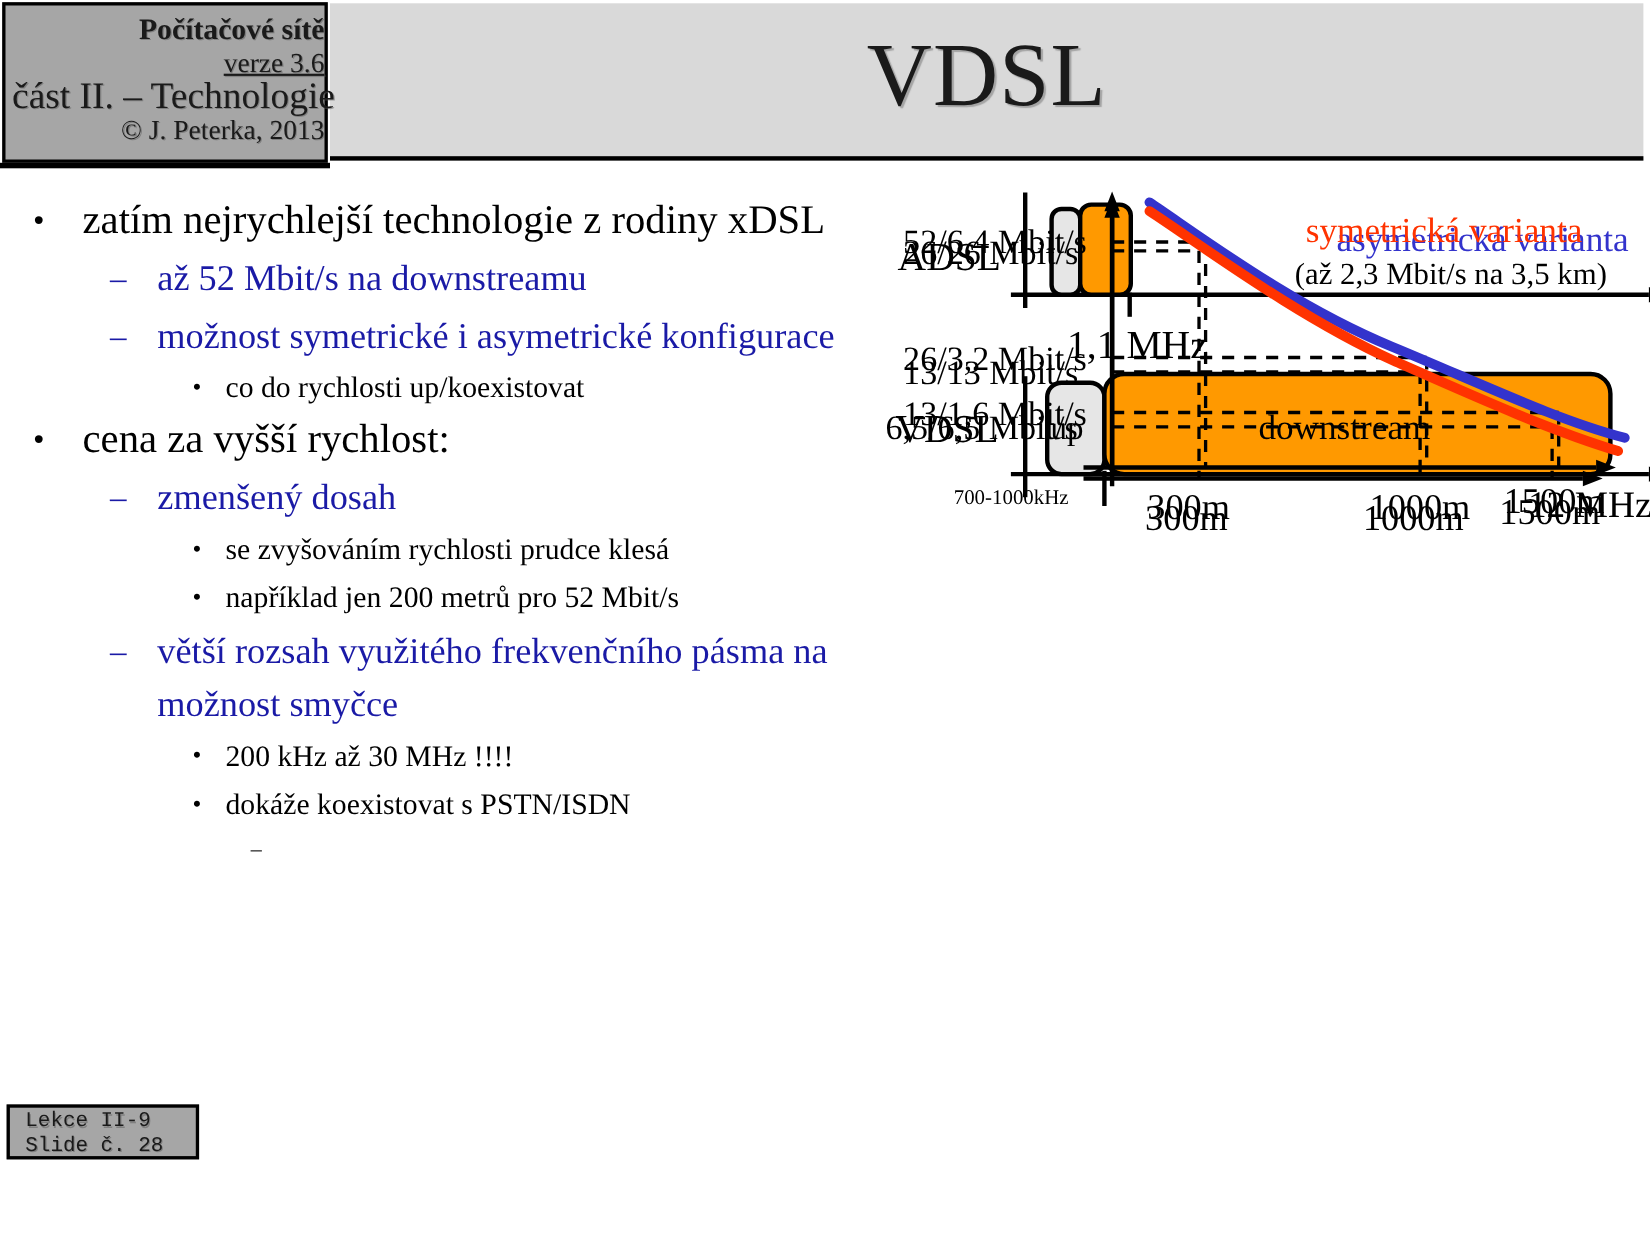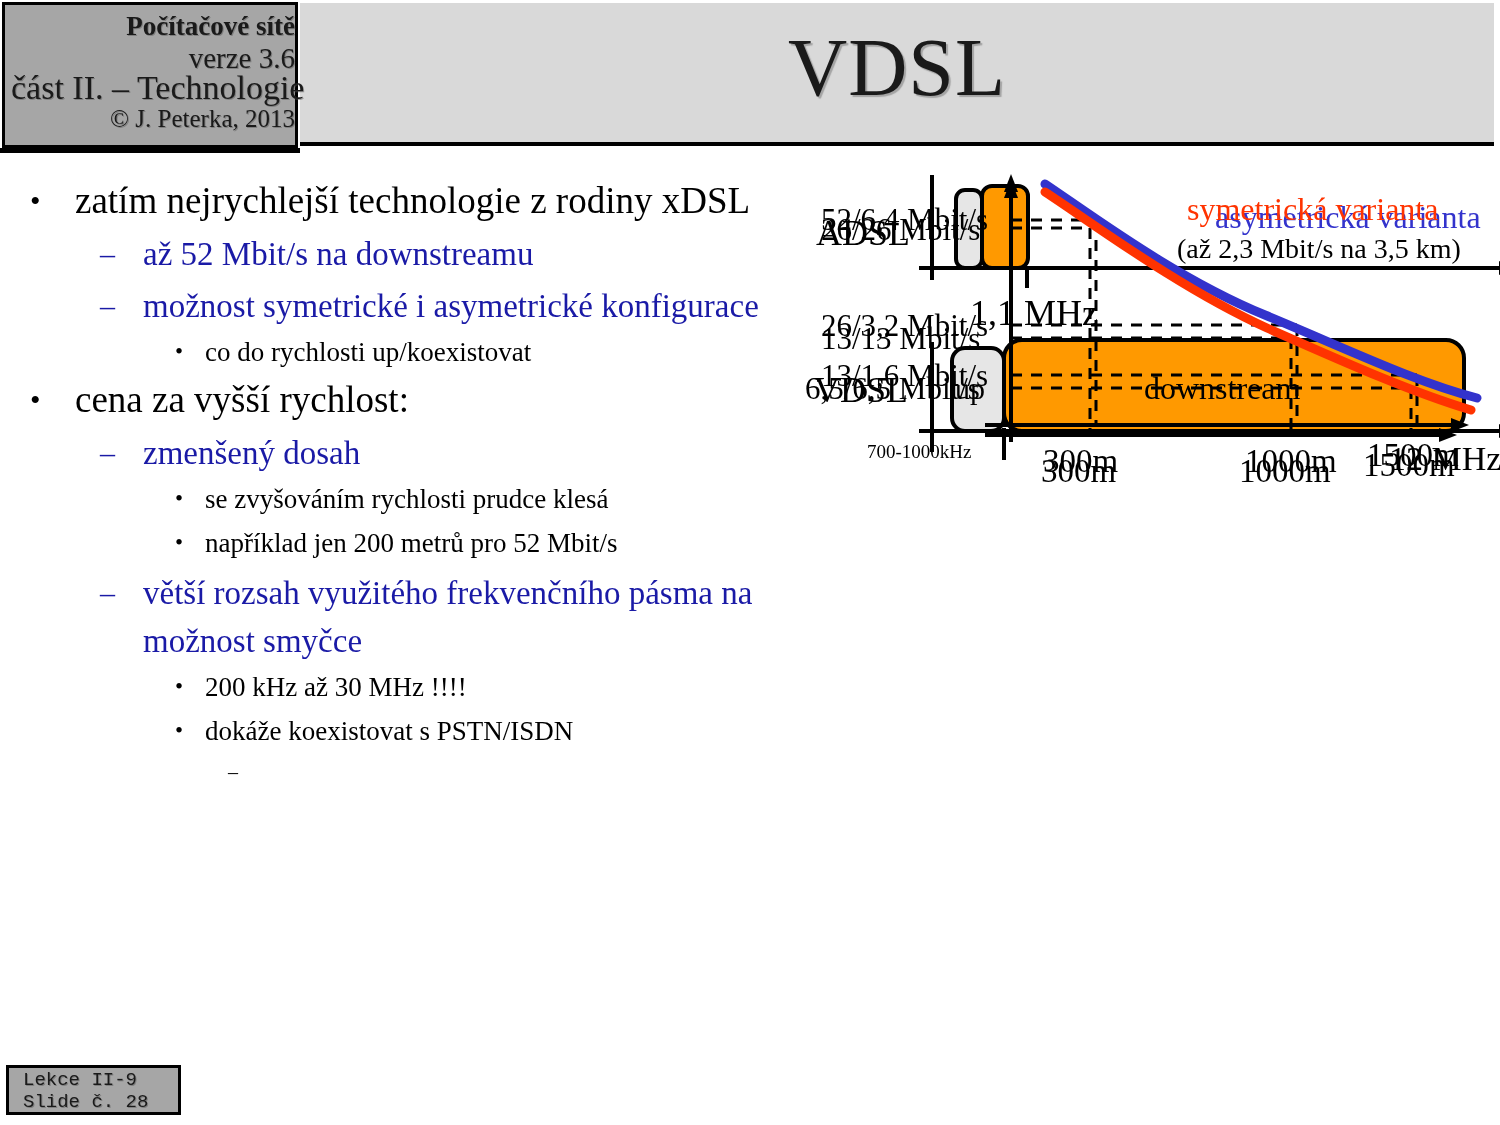--- a/index.html
+++ b/index.html
@@ -55,21 +55,21 @@
     text-align: right;
     padding: 4px 0 0 6px;
   }
   .header-box .line {
     display: block;
     color: #1a1a1a;
     text-shadow: 1px 1px 0 rgba(90,90,90,0.5);
     white-space: nowrap;
   }
   .hb-l1 { font-size: 27px; font-weight: bold; line-height: 34px; }
-  .hb-l2 { font-size: 29px; line-height: 30px; }
+  .hb-l2 { font-size: 25px; line-height: 30px; text-decoration: underline; }
   .hb-l3 { font-size: 34px; line-height: 30px; }
   .hb-l4 { font-size: 25px; line-height: 32px; }
 
   .header-underline {
     position: absolute;
     left: 0; top: 148px;
     width: 300px;
     height: 5px;
     background: #000000;
   }
@@ -118,21 +118,21 @@
     font-size: 22px;
     line-height: 38px;
     padding-left: 258px;
     color: #000000;
   }
   .lvl4 .marker { left: 228px; font-size: 20px; line-height: 38px; }
 
   
   .footer-badge {
     position: absolute;
-    left: 6px; top: 1065px;
+    left: 6px; top: 1004px;
     width: 175px;
     height: 50px;
     background: #a6a6a6;
     border: 3px solid #000000;
     box-sizing: border-box;
     font-family: "Liberation Mono", "DejaVu Sans Mono", monospace;
     font-size: 19px;
     line-height: 22px;
     color: #1a1a1a;
     padding: 1px 0 0 14px;

